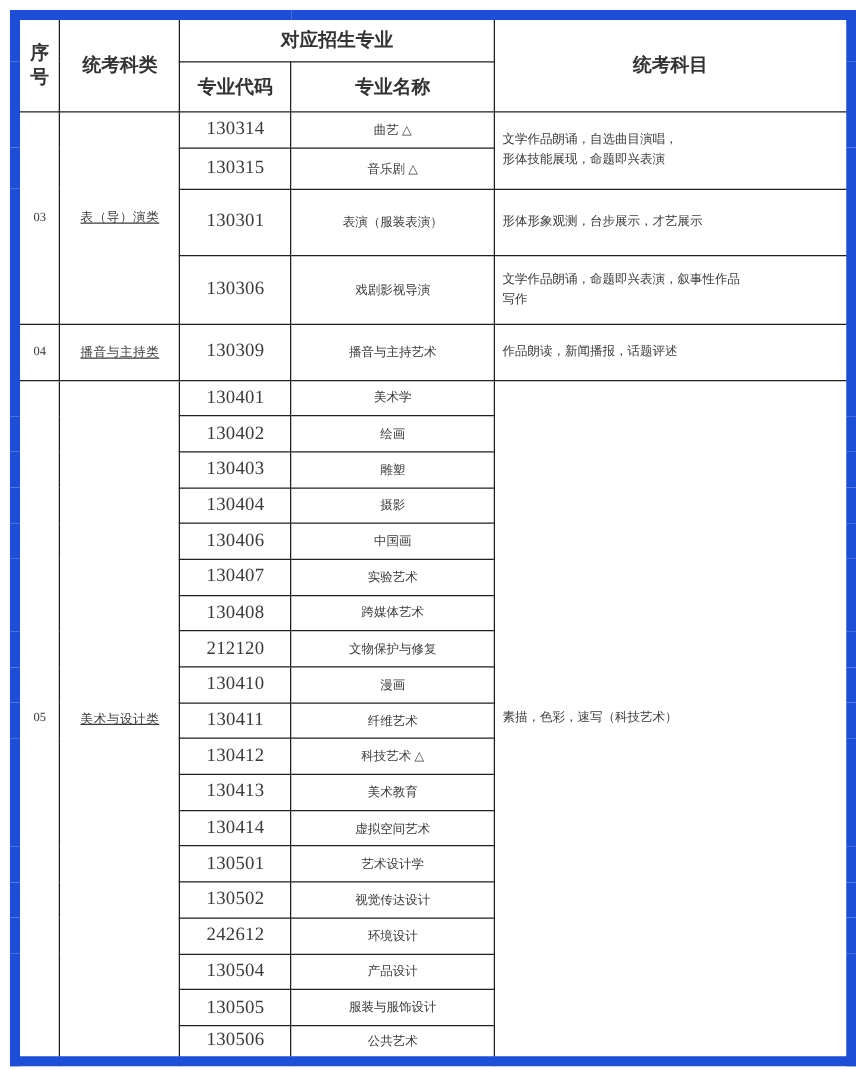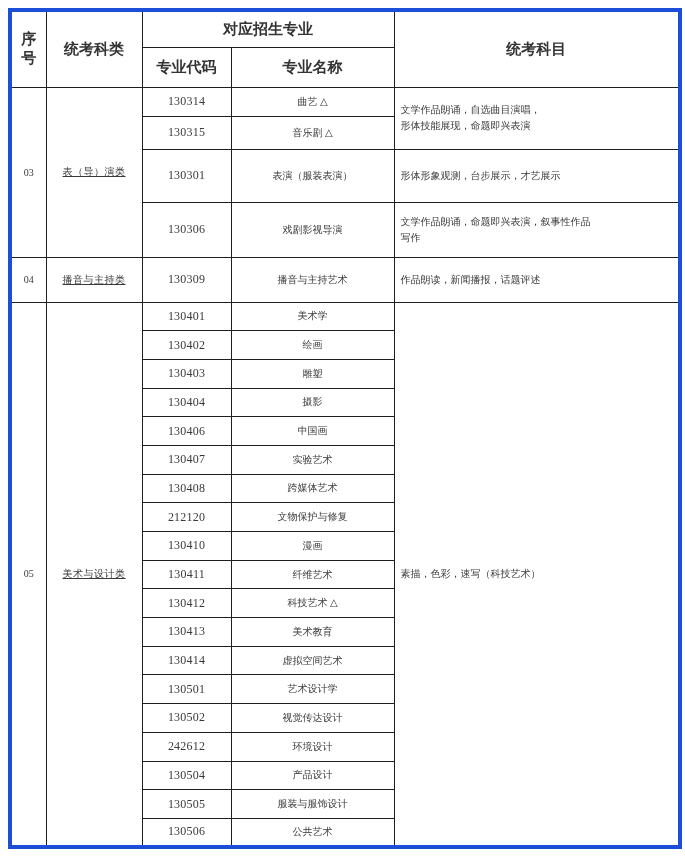--- a/index.html
+++ b/index.html
@@ -8,41 +8,41 @@
     background: #ffffff;
     width: 685px;
     height: 856px;
     font-family: "Liberation Serif", "DejaVu Serif", serif;
     color: #3a3a3a;
   }
   table.exam-table {
     border-collapse: collapse;
     table-layout: fixed;
     margin: 8px 0 16px 8px;
-    border: 4px solid #1d4ed8;
+    border: 8px solid #1d4ed8;
   }
   .exam-table th, .exam-table td {
     border: 1.5px solid #1f1f1f;
     vertical-align: middle;
     padding: 2px 4px;
     box-sizing: border-box;
     overflow: hidden;
   }
   .exam-table th {
     font-weight: bold;
     font-size: 15px;
     text-align: center;
     color: #333333;
   }
   .exam-table td {
     font-size: 10px;
     text-align: center;
   }
   td.code-cell {
-    font-size: 12px;
+    font-size: 15px;
     letter-spacing: 0.2px;
   }
   td.subject-cell {
     text-align: left;
     white-space: pre-line;
     padding-left: 6px;
     padding-right: 6px;
     line-height: 1.6;
   }
   td.category-cell { letter-spacing: 0.5px; text-decoration: underline; }

